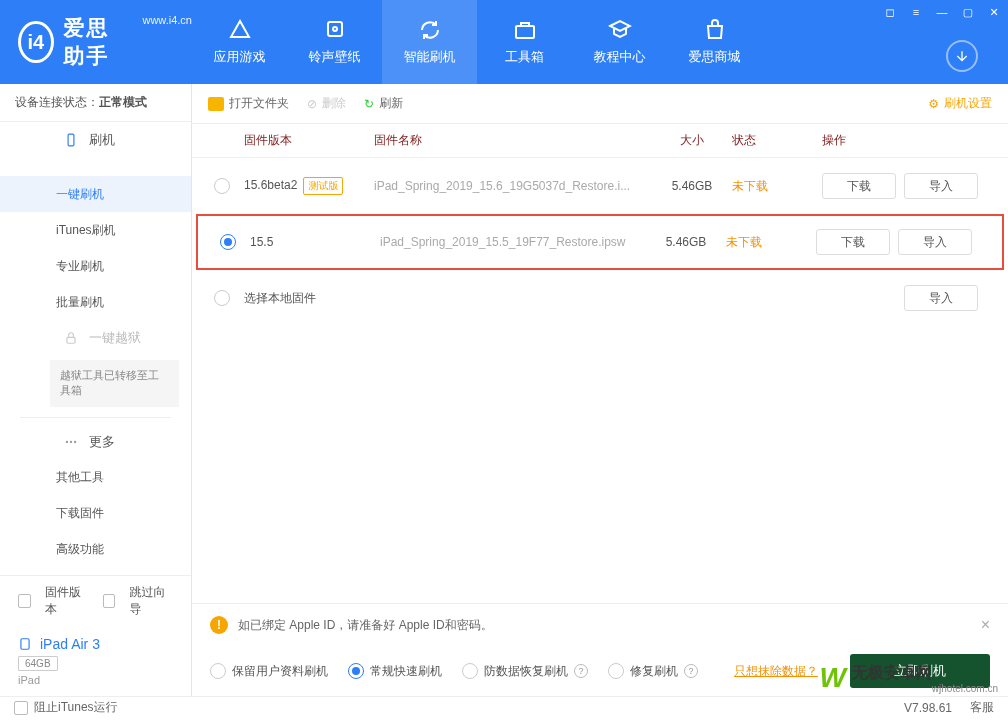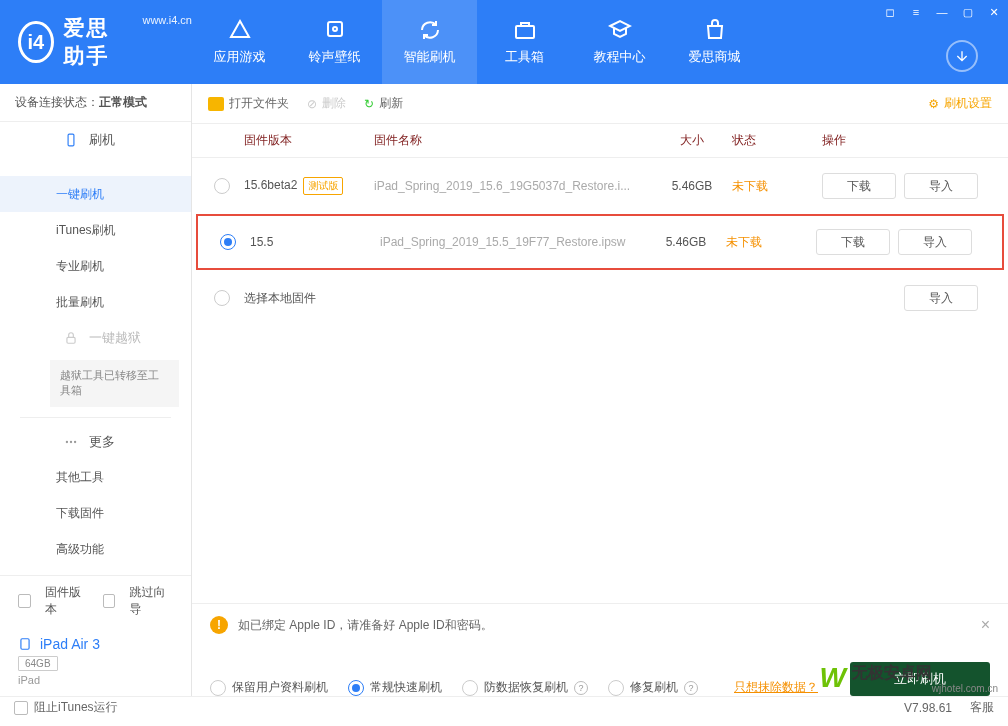--- a/index.html
+++ b/index.html
@@ -63,21 +63,21 @@
 .tag-test { display:inline-block; font-size:10px; padding:1px 4px; border:1px solid #f7a500; color:#f7a500; border-radius:2px; margin-left:6px; }
 .txt-muted { color:#aaa; }
 .txt-orange { color:#f59000; }
 .op-btn { width:74px; height:26px; border:1px solid #ddd; border-radius:3px; display:flex; align-items:center; justify-content:center; font-size:12px; color:#555; background:#fff; cursor:pointer; }
 
 
 .bottom-panel { position:absolute; bottom:0; left:0; right:0; border-top:1px solid #eee; background:#fff; }
 .notice { height:42px; display:flex; align-items:center; padding:0 18px; gap:10px; font-size:12px; color:#666; }
 .notice-icon { width:18px; height:18px; border-radius:50%; background:#f7a500; color:#fff; display:flex; align-items:center; justify-content:center; font-size:12px; font-weight:bold; }
 .notice-close { margin-left:auto; color:#aaa; font-size:16px; cursor:pointer; }
-.flash-opts { height:50px; display:flex; align-items:flex-end; padding:0 18px; gap:20px; font-size:12px; }
+.flash-opts { height:50px; display:flex; align-items:center; padding:0 18px; gap:20px; font-size:12px; }
 .flash-opt { display:flex; align-items:center; gap:6px; color:#555; }
 .help { width:14px; height:14px; border:1px solid #bbb; border-radius:50%; font-size:9px; color:#999; display:flex; align-items:center; justify-content:center; }
 .link-orange { color:#f59000; text-decoration:underline; margin-left:auto; }
 .flash-btn { width:140px; height:34px; background:#14532d; color:#fff; border-radius:3px; display:flex; align-items:center; justify-content:center; font-size:13px; cursor:pointer; margin-left:12px; }
 
 
 .footer { height:22px; border-top:1px solid #eee; display:flex; align-items:center; padding:0 14px; font-size:12px; color:#666; background:#fff; }
 .footer .chk-wrap { display:flex; align-items:center; gap:6px; }
 .footer-right { margin-left:auto; display:flex; align-items:center; gap:18px; }
 

